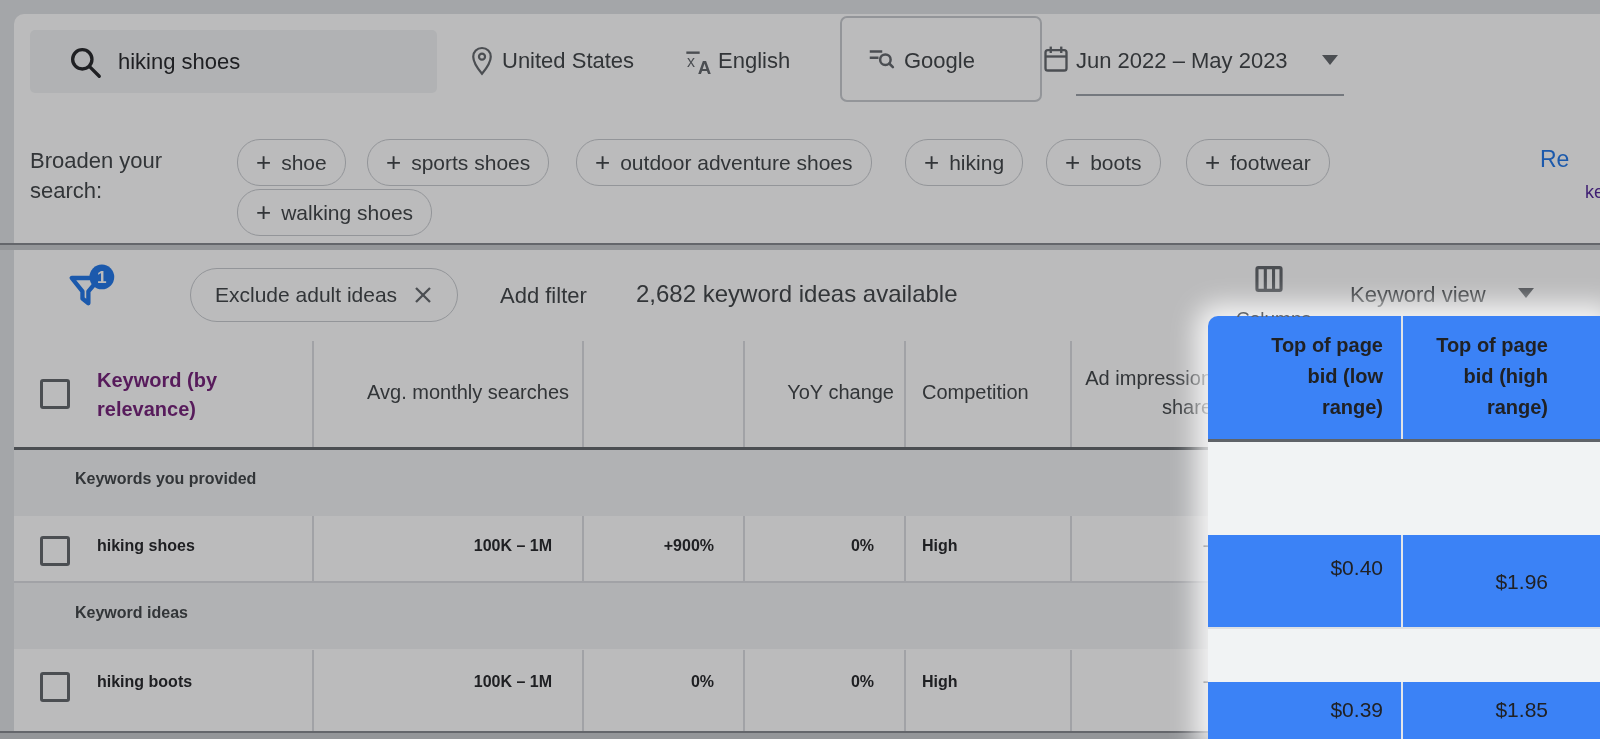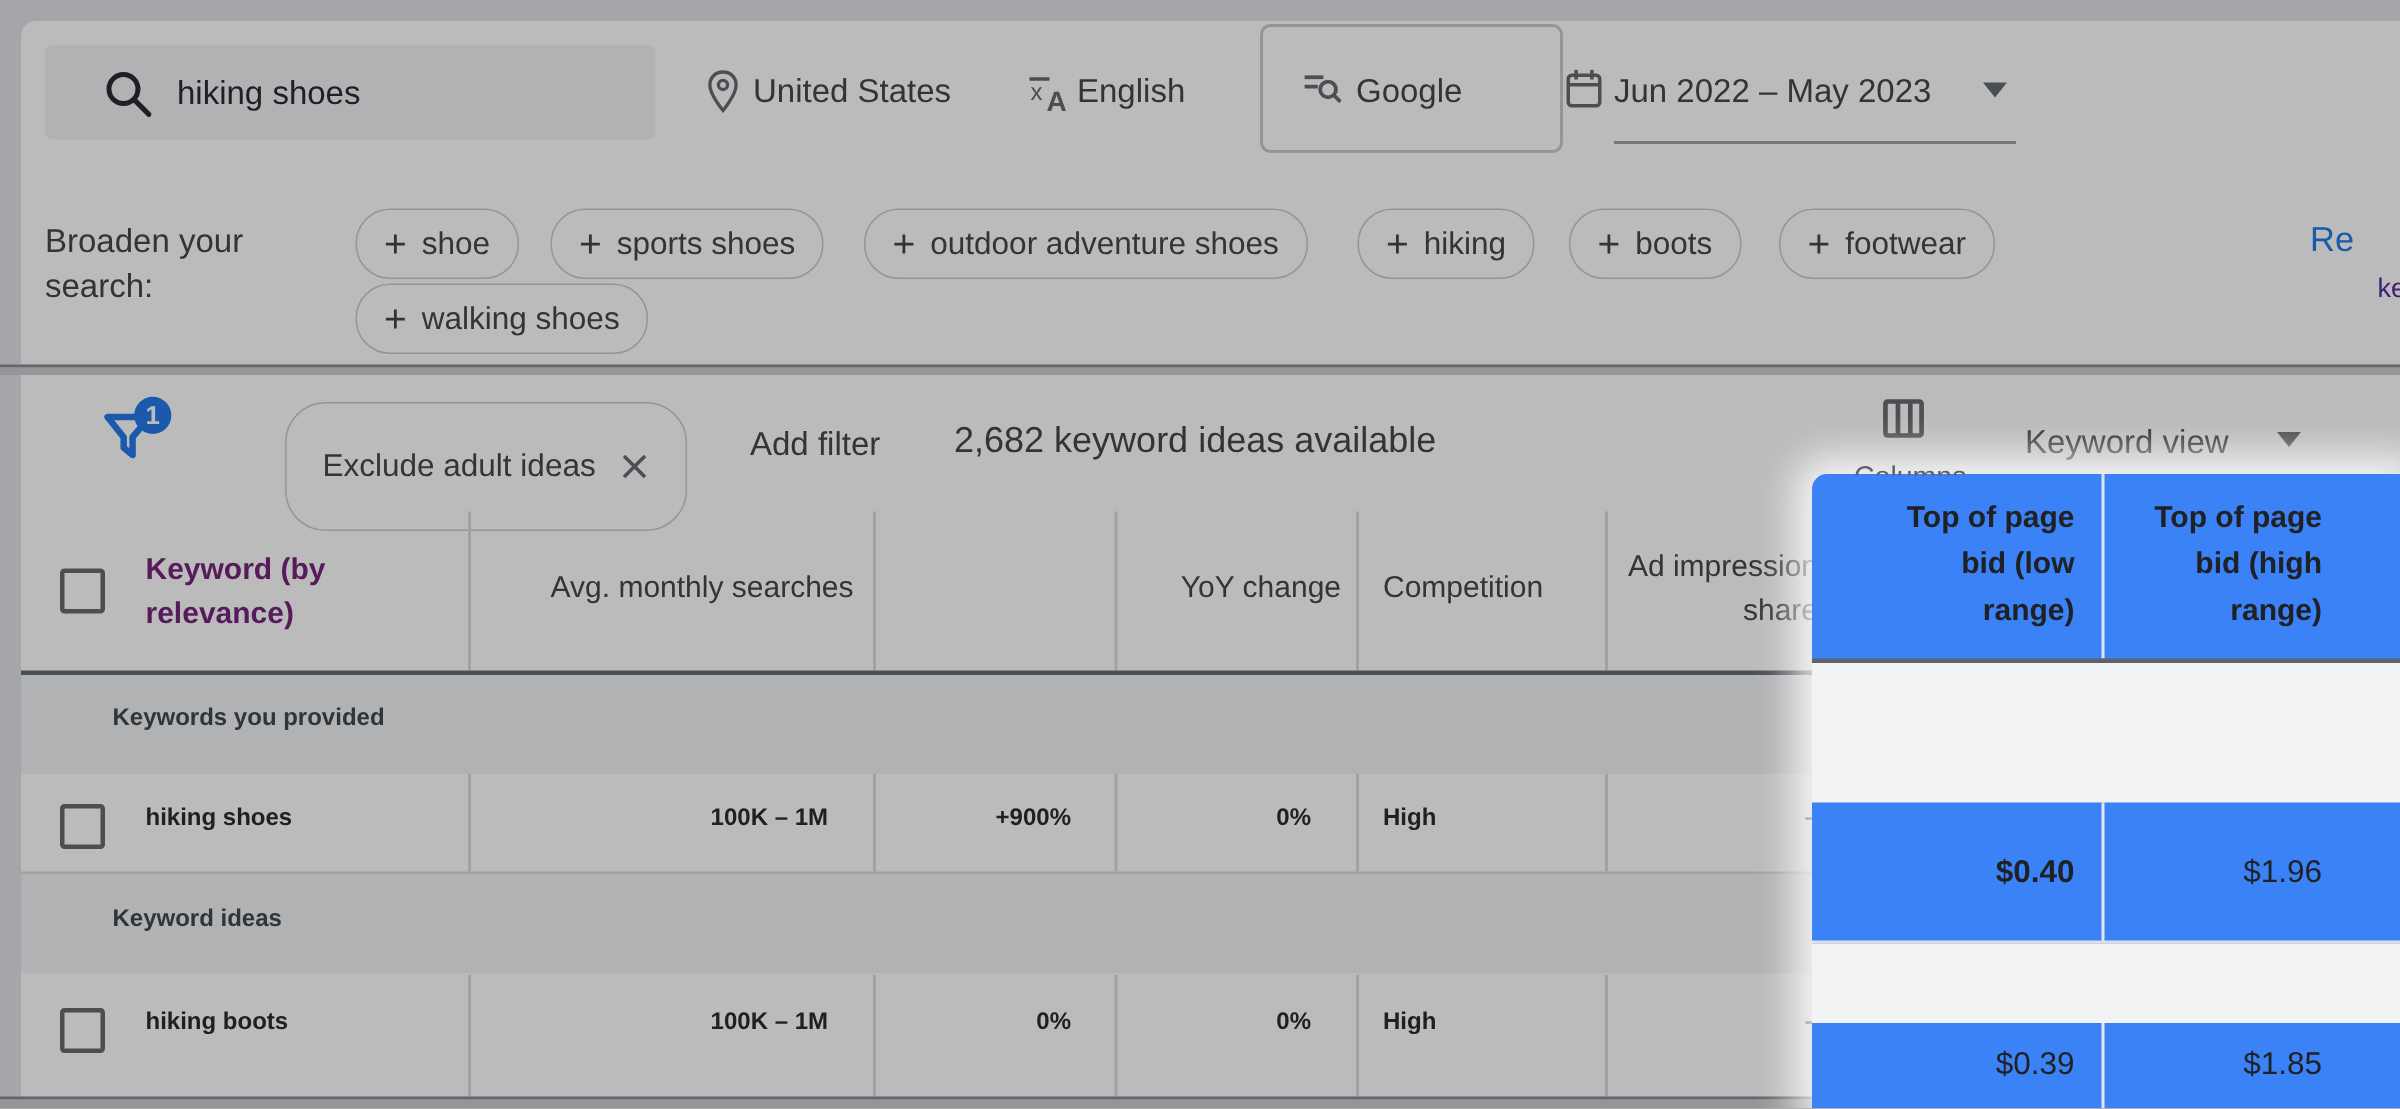--- a/index.html
+++ b/index.html
@@ -126,21 +126,21 @@
   <div class="abs card" style="left:14px;top:250px;width:1586px;height:481px;"></div>
 
   <div class="abs" style="left:62px;top:264px;">
     <svg width="56" height="56" viewBox="0 0 52 52">
       <path d="M9 13 h26 l-10.5 12.5 v11 l-5.5 -4.5 v-6.5 z" fill="none" stroke="#1a73e8" stroke-width="4" stroke-linejoin="round"></path>
       <circle cx="37" cy="12" r="11.5" fill="#1a73e8"></circle>
       <text x="37" y="17.5" font-size="16" font-weight="bold" fill="#ffffff" text-anchor="middle" font-family="Liberation Sans,sans-serif">1</text>
     </svg>
   </div>
 
-  <div class="pill" style="left:190px;top:268px;height:52px;border-radius:27px;padding:16px 24px;gap:16px;">
+  <div class="pill" style="left:190px;top:268px;height:52px;border-radius:27px;padding:0 24px;gap:16px;">
     <span>Exclude adult ideas</span>
     <span>
       <svg width="20" height="20" viewBox="0 0 20 20">
         <line x1="3" y1="3" x2="17" y2="17" stroke="#5f6368" stroke-width="2.3"></line>
         <line x1="17" y1="3" x2="3" y2="17" stroke="#5f6368" stroke-width="2.3"></line>
       </svg>
     </span>
   </div>
 
   <div class="abs t nw" style="left:500px;top:283px;">Add filter</div>
@@ -210,21 +210,21 @@
 
   <div id="spotlight">
 
     <div class="sp-h" style="left:47px;">Top of page bid (low range)</div>
     <div class="sp-h" style="left:212px;">Top of page bid (high range)</div>
     <div class="abs" style="left:193px;top:0;width:1.5px;height:123px;background:#e0e3e7;"></div>
     <div class="abs" style="left:0;top:123px;width:392px;height:3px;background:#5f6368;"></div>
 
     <div class="band" style="left:0;top:126px;width:392px;height:93px;"></div>
 
-    <div class="sp-val right" style="left:55px;top:254px;width:120px;font-weight:bold;">$0.40</div>
+    <div class="sp-val right" style="left:55px;top:240px;width:120px;">$0.40</div>
     <div class="sp-val right" style="left:220px;top:254px;width:120px;">$1.96</div>
     <div class="abs" style="left:193px;top:219px;width:1.5px;height:93px;background:#e4e6ea;"></div>
     <div class="abs" style="left:0;top:311px;width:392px;height:1.5px;background:#dde0e3;"></div>
 
     <div class="band" style="left:0;top:313px;width:392px;height:53px;"></div>
 
     <div class="sp-val right" style="left:55px;top:382px;width:120px;text-align:right;">$0.39</div>
     <div class="sp-val right" style="left:220px;top:382px;width:120px;">$1.85</div>
     <div class="abs" style="left:193px;top:366px;width:1.5px;height:57px;background:#e4e6ea;"></div>
   </div>

